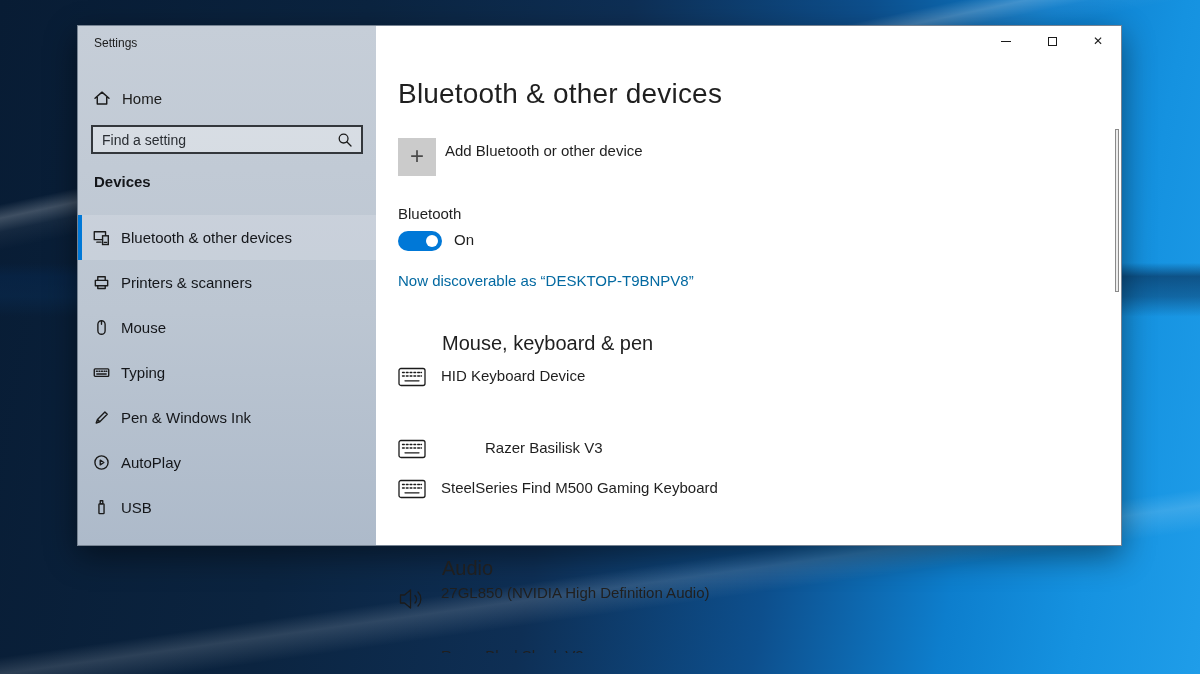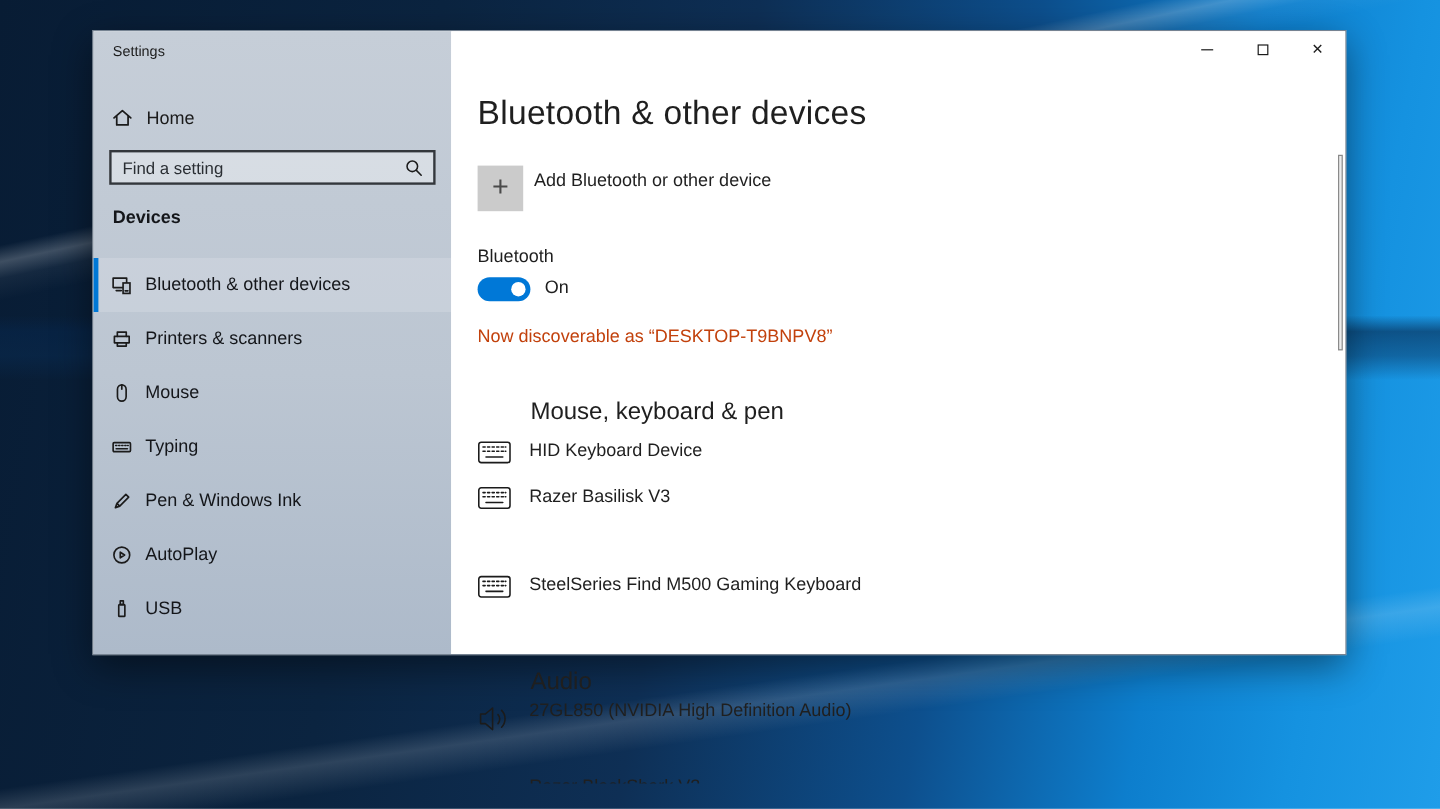--- a/index.html
+++ b/index.html
@@ -76,30 +76,30 @@
 
   .bt-label { position:absolute; left:0; top:179px; font-size:15px; color:#1f1f1f; }
   .toggle-row { position:absolute; left:0; top:205px; display:flex; align-items:flex-start; }
   .toggle {
     width:44px; height:20px; border-radius:10px; background:var(--accent); position:relative;
   }
   .toggle .knob {
     position:absolute; right:4px; top:4px; width:12px; height:12px; border-radius:50%; background:#fff;
   }
   .toggle-state { margin-left:12px; font-size:15px; color:#1f1f1f; }
-  .discoverable { position:absolute; left:0; top:246px; font-size:15px; color:#c2410c; }
+  .discoverable { position:absolute; left:0; top:246px; font-size:15px; color:#0369a1; }
 
   .section-title { position:absolute; left:0; font-size:20px; font-weight:400; color:#1f1f1f;margin-left:44px; }
   .sec-mkp { top:306px; }
   .sec-audio { top:531px; }
 
   .device-row { position:absolute; left:0; display:flex; align-items:flex-start; }
   .device-row .dico { width:28px; flex:0 0 28px; display:flex; justify-content:flex-start; }
   .device-row .dname { margin-left:15px; font-size:15px; color:#1f1f1f; }
-  .dev-0 { top:341px; } .dev-1 { top:379px; } .dev-2 { top:453px; }
+  .dev-0 { top:341px; } .dev-1 { top:413px;gap:44px; } .dev-2 { top:453px; }
   .dev-audio { top:558px; }
   .dev-audio .dico { width:32px; flex:0 0 32px; }
   .dev-audio .dname { margin-left:11px; }
 
   .clipped-row { position:absolute; left:43px; top:622px; height:5px; overflow:hidden; width:300px; }
   .clipped-row .dname { font-size:15px; color:#1f1f1f; line-height:15px; display:block; }
 
   .scrollbar {
     position:absolute; right:2px; top:103px; width:4px; height:163px;
     background:#ececec; border:1px solid #8a8a8a;

